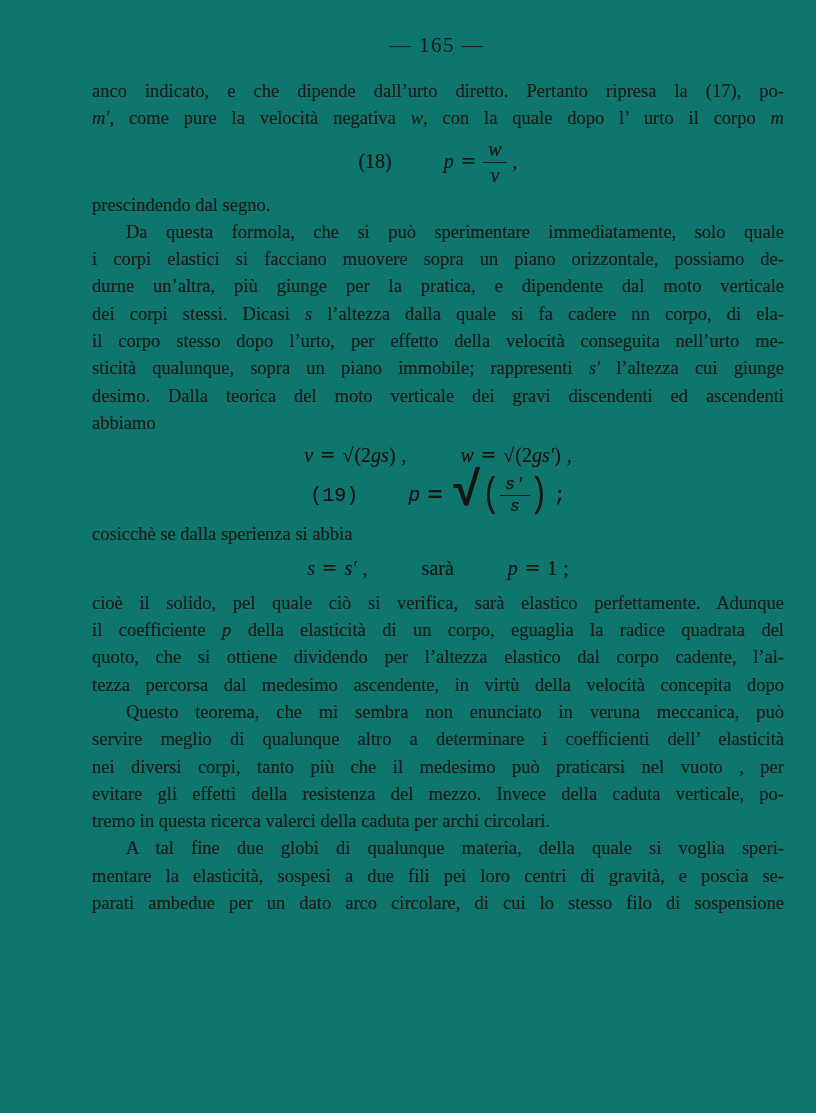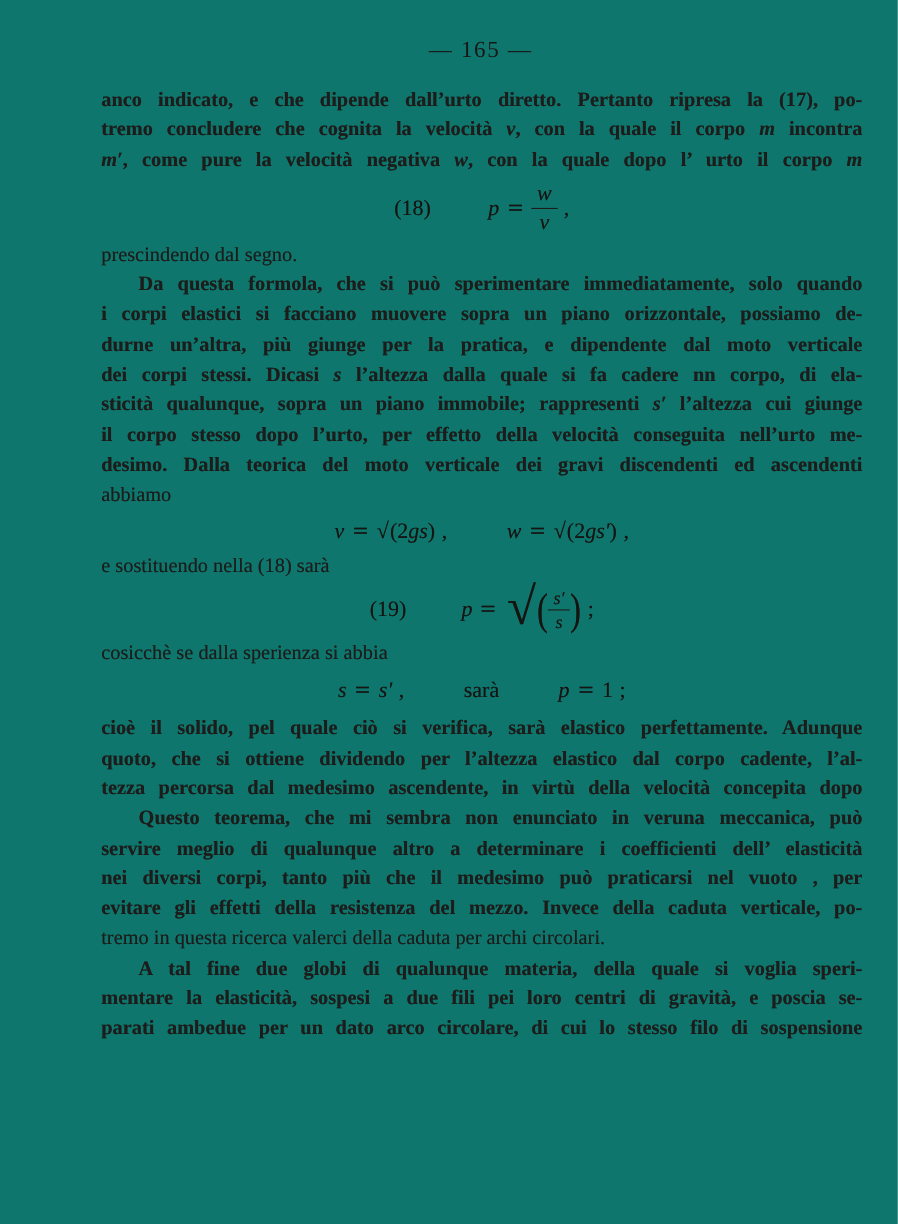--- a/index.html
+++ b/index.html
@@ -25,38 +25,38 @@
     color: #181715;
   }
   .page-body {
     margin: 20px 61px 0 63px;
     font-size: 18.5px;
     line-height: 27.3px;
     text-shadow: 0 0 0.45px rgba(20,18,15,0.55);
   }
   .para { margin: 0; }
   .pline { text-align: left; }
-  .pline.just { text-align: justify; text-align-last: justify; font-weight: bold; }
+  .pline.just { text-align: justify; text-align-last: justify; }
   .pline.indent { text-indent: 34px; }
   .pline i, .formula i { font-style: italic; }
 
   
   .formula {
     display: flex;
     justify-content: center;
     align-items: center;
     font-size: 20px;
     color: #161411;
     text-shadow: 0 0 0.45px rgba(20,18,15,0.55);
   }
   .fbody { display: inline-flex; align-items: center; }
   .flabel { display: inline-block; }
   .f18 { margin: 6px 0; justify-content: center; }
   .f18 .fbody { margin-left: 52px; }
-  .f19 { margin: 6px 0; }
+  .f19 { margin: 6px 0; font-family: Liberation Mono, monospace; }
   .f19 .fbody { margin-left: 50px; }
   .fvw { margin: 5px 0; }
   .fs  { margin: 7px 0; }
   .feq {
     font-weight: 700;
     display: inline-block;
     transform: scaleX(1.25);
     margin: 0 9px;
   }
   .frac {
@@ -90,45 +90,44 @@
   .fspace { display: inline-block; width: 54px; }
 </style>
 </head>
 <body>
 
 <div class="page">
   <div class="running-head">— 165 —</div>
   <div class="page-body">
       <div class="para">
         <div class="pline just"><span>anco indicato, e che dipende dall’urto diretto. Pertanto ripresa la (17), po-</span></div>
-        <div class="pline just"><span>tremo concludere che cognita la velocità </span><i>v</i><span>, con la quale il corpo </span><i>m</i><span> incontra</span></div>
         <div class="pline just"><i>m′</i><span>, come pure la velocità negativa </span><i>w</i><span>, con la quale dopo l’ urto il corpo </span><i>m</i></div>
       </div>
   <div class="formula f18">
     <span class="flabel">(18)</span>
     <span class="fbody">
           <i>p</i>
           <span class="feq">=</span>
           <span class="frac">
             <i class="num">w</i>
             <i class="den">v</i>
           </span>
           <span class="fpunct">,</span>
         </span>
   </div>
 <div class="para">
         <div class="pline"><span>prescindendo dal segno.</span></div>
       </div>
       <div class="para">
-        <div class="pline just indent"><span>Da questa formola, che si può sperimentare immediatamente, solo quando</span></div>
+        <div class="pline just indent"><span>Da questa formola, che si può sperimentare immediatamente, solo quale</span></div>
         <div class="pline just"><span>i corpi elastici si facciano muovere sopra un piano orizzontale, possiamo de-</span></div>
         <div class="pline just"><span>durne un’altra, più giunge per la pratica, e dipendente dal moto verticale</span></div>
         <div class="pline just"><span>dei corpi stessi. Dicasi </span><i>s</i><span> l’altezza dalla quale si fa cadere nn corpo, di ela-</span></div>
+        <div class="pline just"><span>il corpo stesso dopo l’urto, per effetto della velocità conseguita nell’urto me-</span></div>
         <div class="pline just"><span>sticità qualunque, sopra un piano immobile; rappresenti </span><i>s′</i><span> l’altezza cui giunge</span></div>
-        <div class="pline just"><span>il corpo stesso dopo l’urto, per effetto della velocità conseguita nell’urto me-</span></div>
         <div class="pline just"><span>desimo. Dalla teorica del moto verticale dei gravi discendenti ed ascendenti</span></div>
         <div class="pline"><span>abbiamo</span></div>
       </div>
   <div class="formula fvw">
     <span class="fbody">
           <i>v</i>
           <span class="feq">=</span>
           <span class="rad">√</span>
           <span>(2</span>
           <i>gs</i>
@@ -139,23 +138,20 @@
     <span class="fbody">
           <i>w</i>
           <span class="feq">=</span>
           <span class="rad">√</span>
           <span>(2</span>
           <i>gs′</i>
           <span>)</span>
           <span class="fpunct">,</span>
         </span>
   </div>
-<div class="para">
-        <div class="pline"><span>e sostituendo nella (18) sarà</span></div>
-      </div>
   <div class="formula f19">
     <span class="flabel">(19)</span>
     <span class="fbody">
           <i>p</i>
           <span class="feq">=</span>
           <span class="bigrad">√</span>
           <span class="bigparen">(</span>
           <span class="frac frac-small">
             <i class="num">s′</i>
             <i class="den">s</i>
@@ -179,20 +175,21 @@
     <span class="fspace"></span>
     <span class="fbody">
           <i>p</i>
           <span class="feq">=</span>
           <span>1</span>
           <span class="fpunct">;</span>
         </span>
   </div>
 <div class="para">
         <div class="pline just"><span>cioè il solido, pel quale ciò si verifica, sarà elastico perfettamente. Adunque</span></div>
+        <div class="pline just"><span>il coefficiente </span><i>p</i><span> della elasticità di un corpo, eguaglia la radice quadrata del</span></div>
         <div class="pline just"><span>quoto, che si ottiene dividendo per l’altezza elastico dal corpo cadente, l’al-</span></div>
         <div class="pline just"><span>tezza percorsa dal medesimo ascendente, in virtù della velocità concepita dopo</span></div>
       </div>
       <div class="para">
         <div class="pline just indent"><span>Questo teorema, che mi sembra non enunciato in veruna meccanica, può</span></div>
         <div class="pline just"><span>servire meglio di qualunque altro a determinare i coefficienti dell’ elasticità</span></div>
         <div class="pline just"><span>nei diversi corpi, tanto più che il medesimo può praticarsi nel vuoto , per</span></div>
         <div class="pline just"><span>evitare gli effetti della resistenza del mezzo. Invece della caduta verticale, po-</span></div>
         <div class="pline"><span>tremo in questa ricerca valerci della caduta per archi circolari.</span></div>
       </div>

